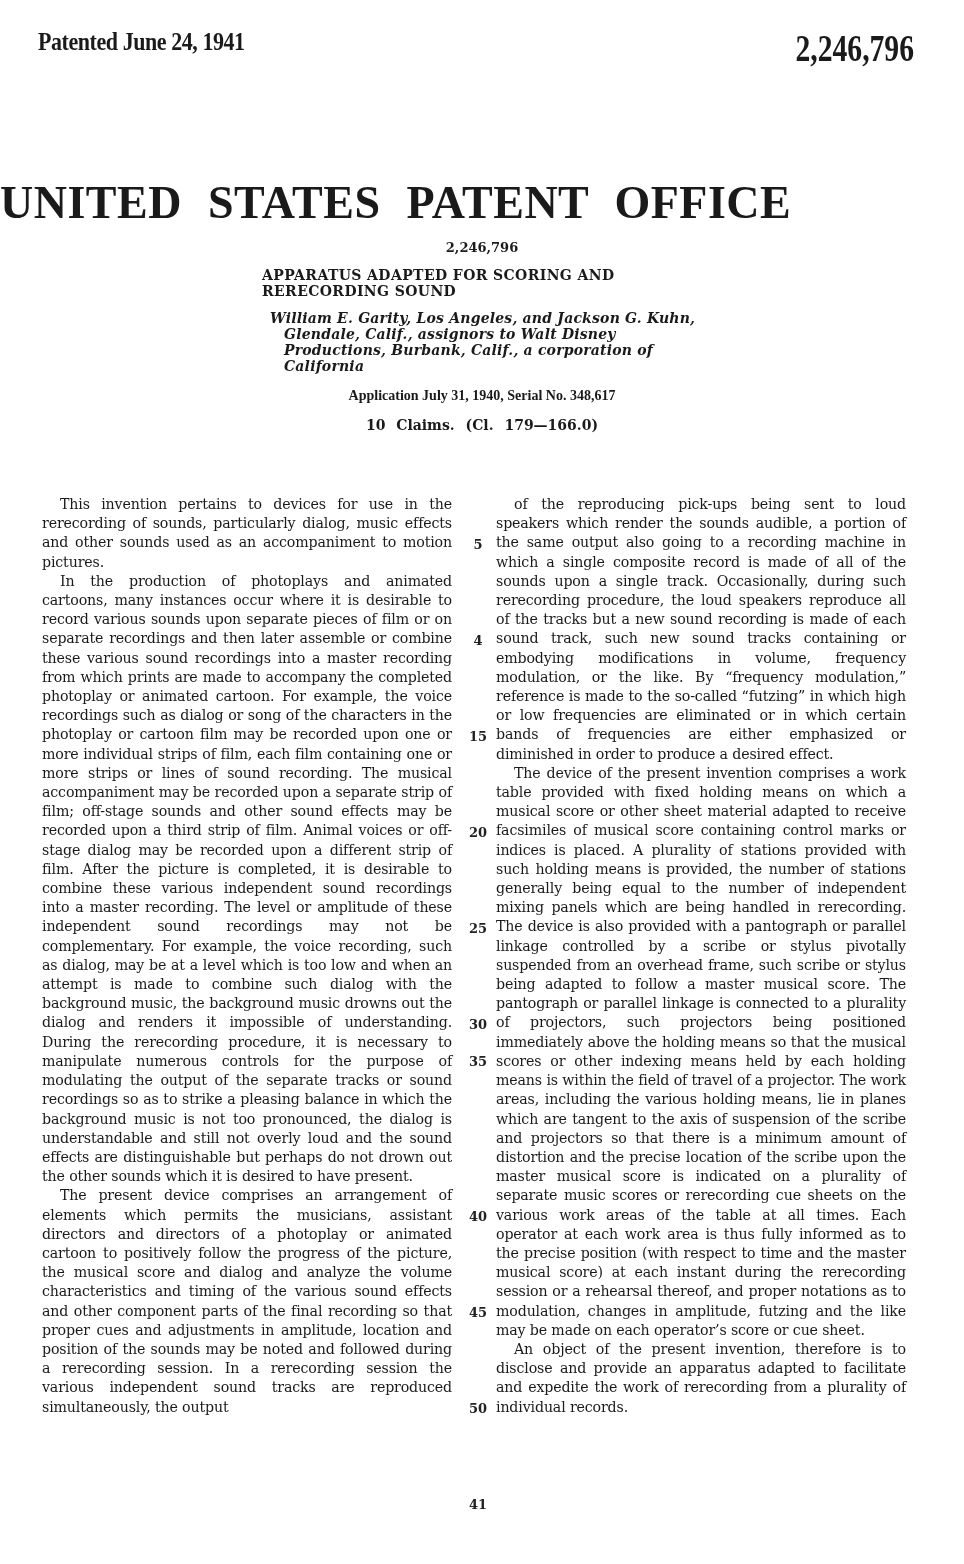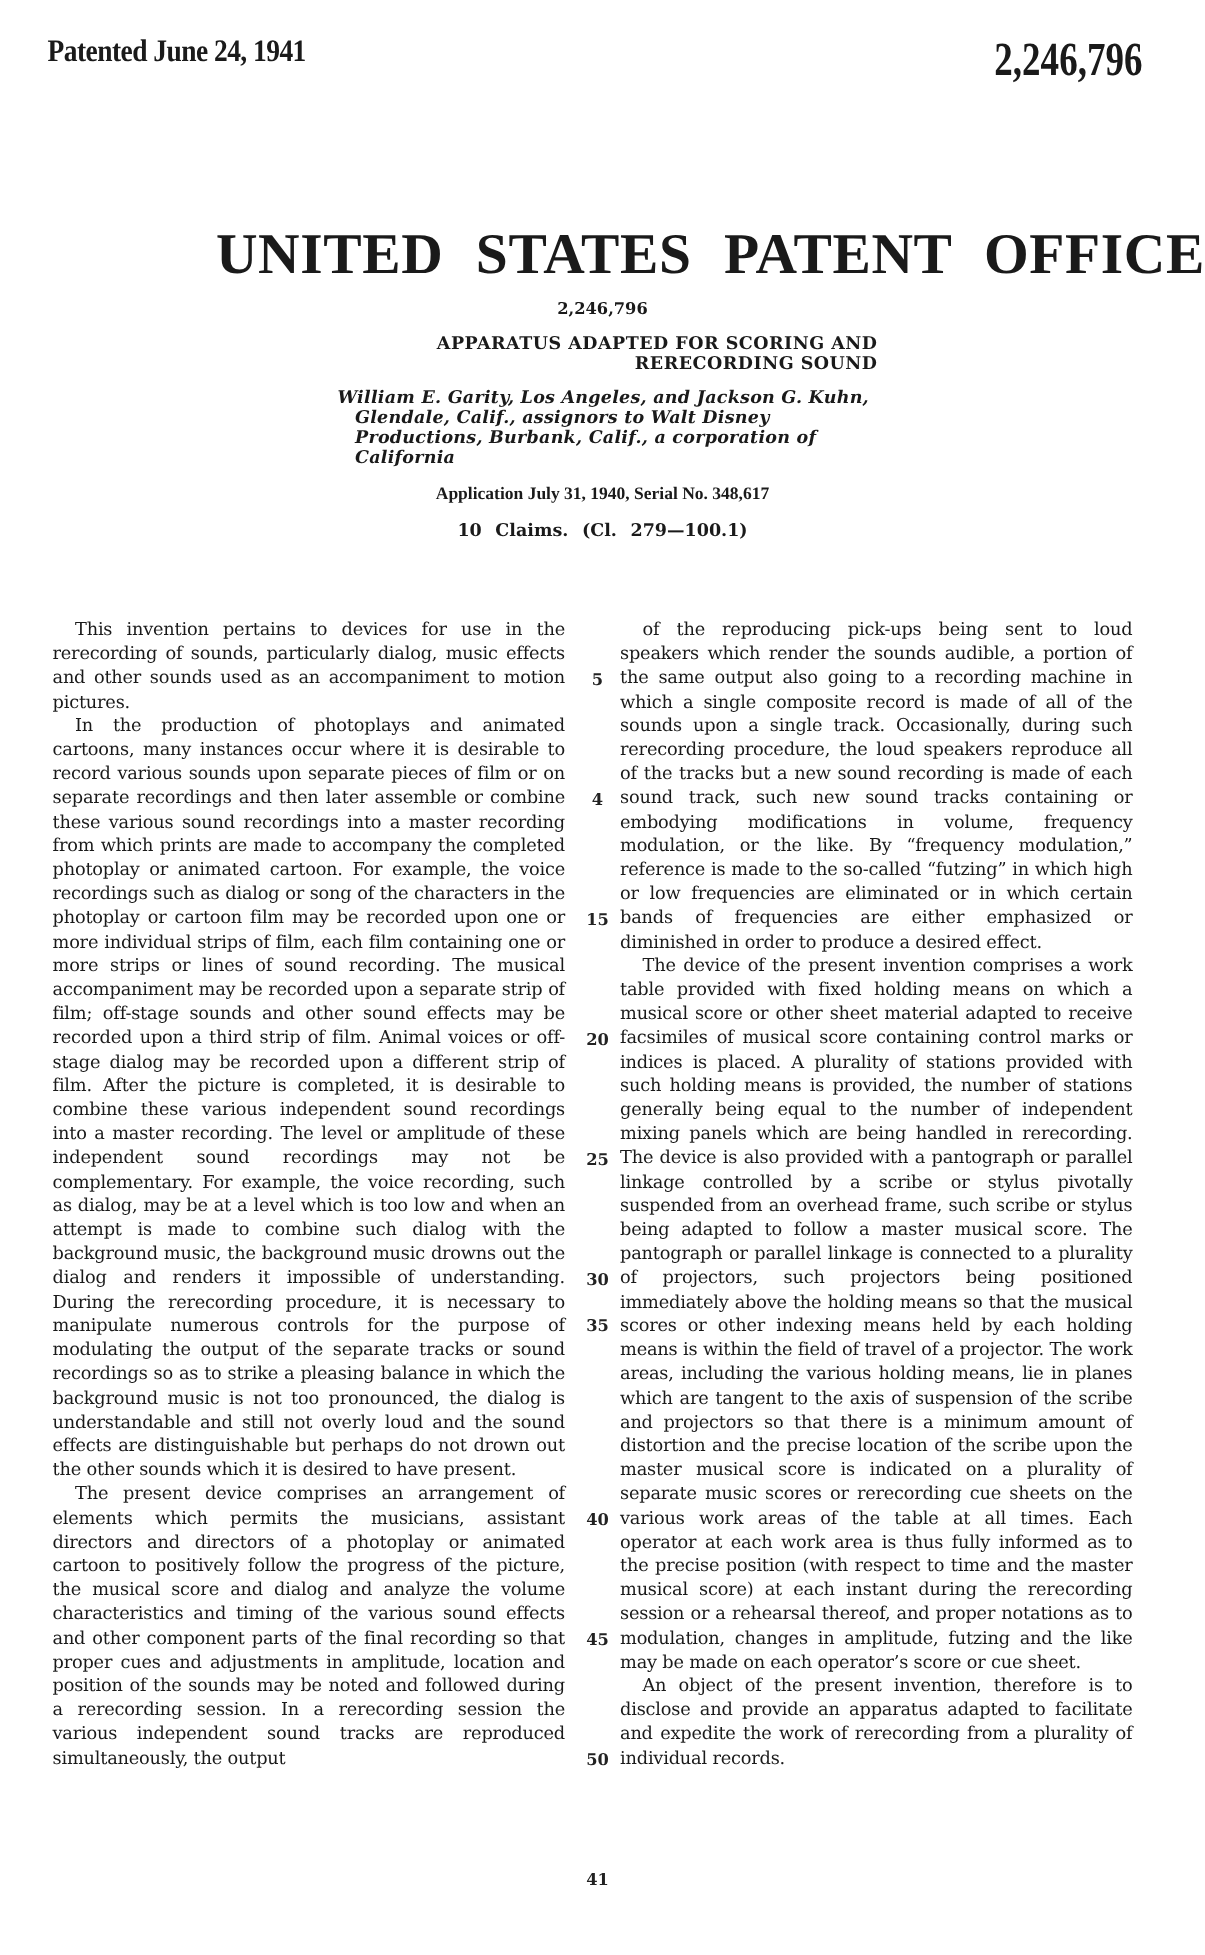--- a/index.html
+++ b/index.html
@@ -12,30 +12,30 @@
       position: absolute; left: 38px; top: 28px;
       font-family: "Liberation Serif", serif; font-weight: bold;
       font-size: 25px; letter-spacing: -0.5px; transform: scaleX(0.88); transform-origin: left top;
     }
     .hdr-right {
       position: absolute; right: 50px; top: 26px;
       font-family: "Liberation Serif", serif; font-weight: bold;
       font-size: 38px; transform: scaleX(0.78); transform-origin: right top;
     }
     .office-title {
-      position: absolute; left: 0; width: 964px; top: 176px; text-align: right;
+      position: absolute; left: 0; width: 964px; top: 176px; text-align: left;
       font-family: "Liberation Serif", serif; font-weight: bold;
       font-size: 46px; word-spacing: 14px; letter-spacing: 0.5px;
     }
     .front {
       position: absolute; left: 262px; width: 440px; top: 240px;
       font-family: "DejaVu Serif", serif; font-weight: bold; font-size: 14px; line-height: 16px;
     }
     .patno { text-align: center; font-size: 13px; }
-    .title-block { text-align: right; margin-top: 11px; font-size: 14px; letter-spacing: 0.4px; }
+    .title-block { text-align: left; margin-top: 11px; font-size: 14px; letter-spacing: 0.4px; }
     .inventors { margin-top: 11px; text-indent: -14px; padding-left: 22px; font-size: 14px; letter-spacing: 0.2px; font-style: italic; }
     .application { text-align: center; margin-top: 14px; font-family: Liberation Serif, serif; }
     .claims { text-align: center; margin-top: 13px; word-spacing: 6px; }
     .col {
       position: absolute; top: 458px; width: 410px;
       font-family: "DejaVu Serif", serif; font-size: 14.2px; line-height: 19.2px;
       text-align: justify; letter-spacing: -0.15px; margin-top: 37px;
     }
     .col p { margin: 0; text-indent: 18px; }
     .col-left { left: 42px; }
@@ -56,21 +56,21 @@
 <div class="front">
   <div class="patno">2,246,796</div>
   <div class="title-block">
     <div>APPARATUS ADAPTED FOR SCORING AND</div>
     <div>RERECORDING SOUND</div>
   </div>
   <div class="inventors">William E. Garity, Los Angeles, and Jackson G. Kuhn, Glendale, Calif., assignors to Walt Disney Productions, Burbank, Calif., a corporation of California</div>
   <div class="application">Application July 31, 1940, Serial No. 348,617</div>
   <div class="claims">
     <span>10 Claims.</span>
-    <span>(Cl. 279—100.1)</span>
+    <span>(Cl. 179—166.0)</span>
   </div>
 </div>
 
 <div class="col col-left">
   <p>This invention pertains to devices for use in the rerecording of sounds, particularly dialog, music effects and other sounds used as an accompaniment to motion pictures.</p>
   <p>In the production of photoplays and animated cartoons, many instances occur where it is desirable to record various sounds upon separate pieces of film or on separate recordings and then later assemble or combine these various sound recordings into a master recording from which prints are made to accompany the completed photoplay or animated cartoon. For example, the voice recordings such as dialog or song of the characters in the photoplay or cartoon film may be recorded upon one or more individual strips of film, each film containing one or more strips or lines of sound recording. The musical accompaniment may be recorded upon a separate strip of film; off-stage sounds and other sound effects may be recorded upon a third strip of film. Animal voices or off-stage dialog may be recorded upon a different strip of film. After the picture is completed, it is desirable to combine these various independent sound recordings into a master recording. The level or amplitude of these independent sound recordings may not be complementary. For example, the voice recording, such as dialog, may be at a level which is too low and when an attempt is made to combine such dialog with the background music, the background music drowns out the dialog and renders it impossible of understanding. During the rerecording procedure, it is necessary to manipulate numerous controls for the purpose of modulating the output of the separate tracks or sound recordings so as to strike a pleasing balance in which the background music is not too pronounced, the dialog is understandable and still not overly loud and the sound effects are distinguishable but perhaps do not drown out the other sounds which it is desired to have present.</p>
   <p>The present device comprises an arrangement of elements which permits the musicians, assistant directors and directors of a photoplay or animated cartoon to positively follow the progress of the picture, the musical score and dialog and analyze the volume characteristics and timing of the various sound effects and other component parts of the final recording so that proper cues and adjustments in amplitude, location and position of the sounds may be noted and followed during a rerecording session. In a rerecording session the various independent sound tracks are reproduced simultaneously, the output</p>
 </div>
 
 <div class="col col-right">

